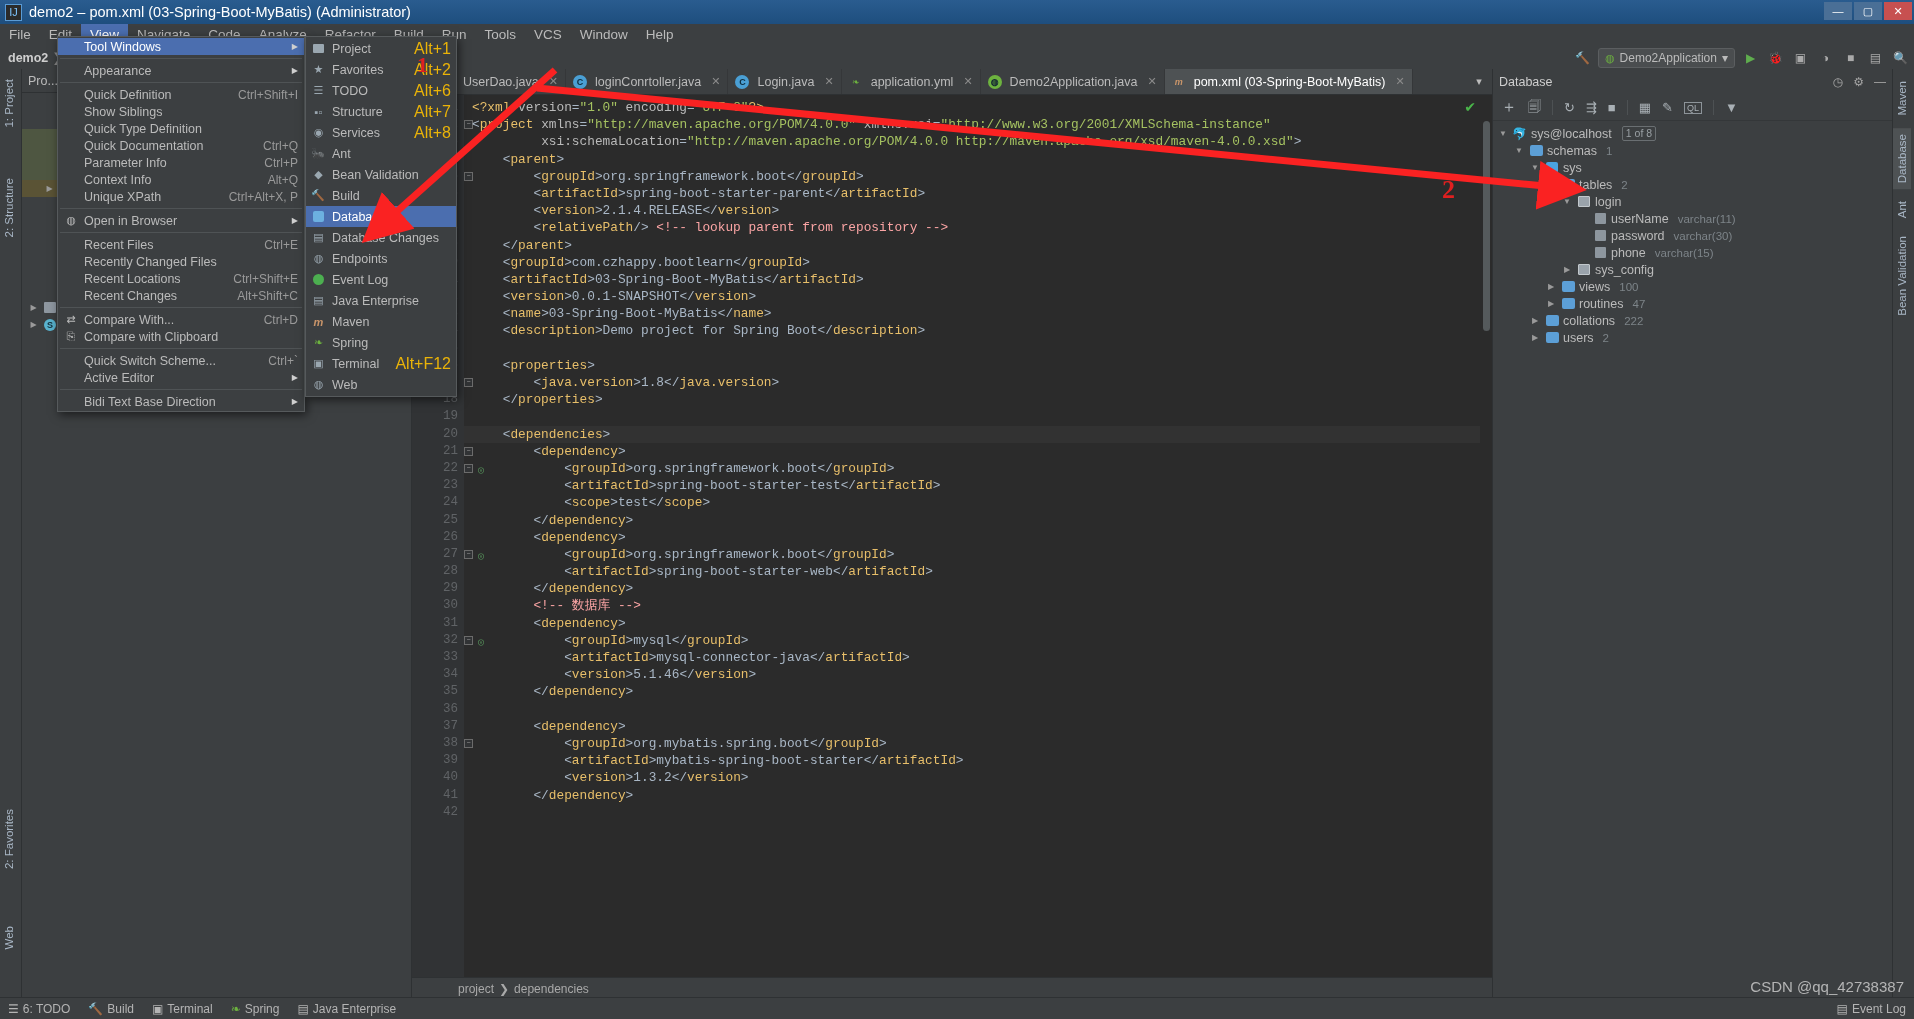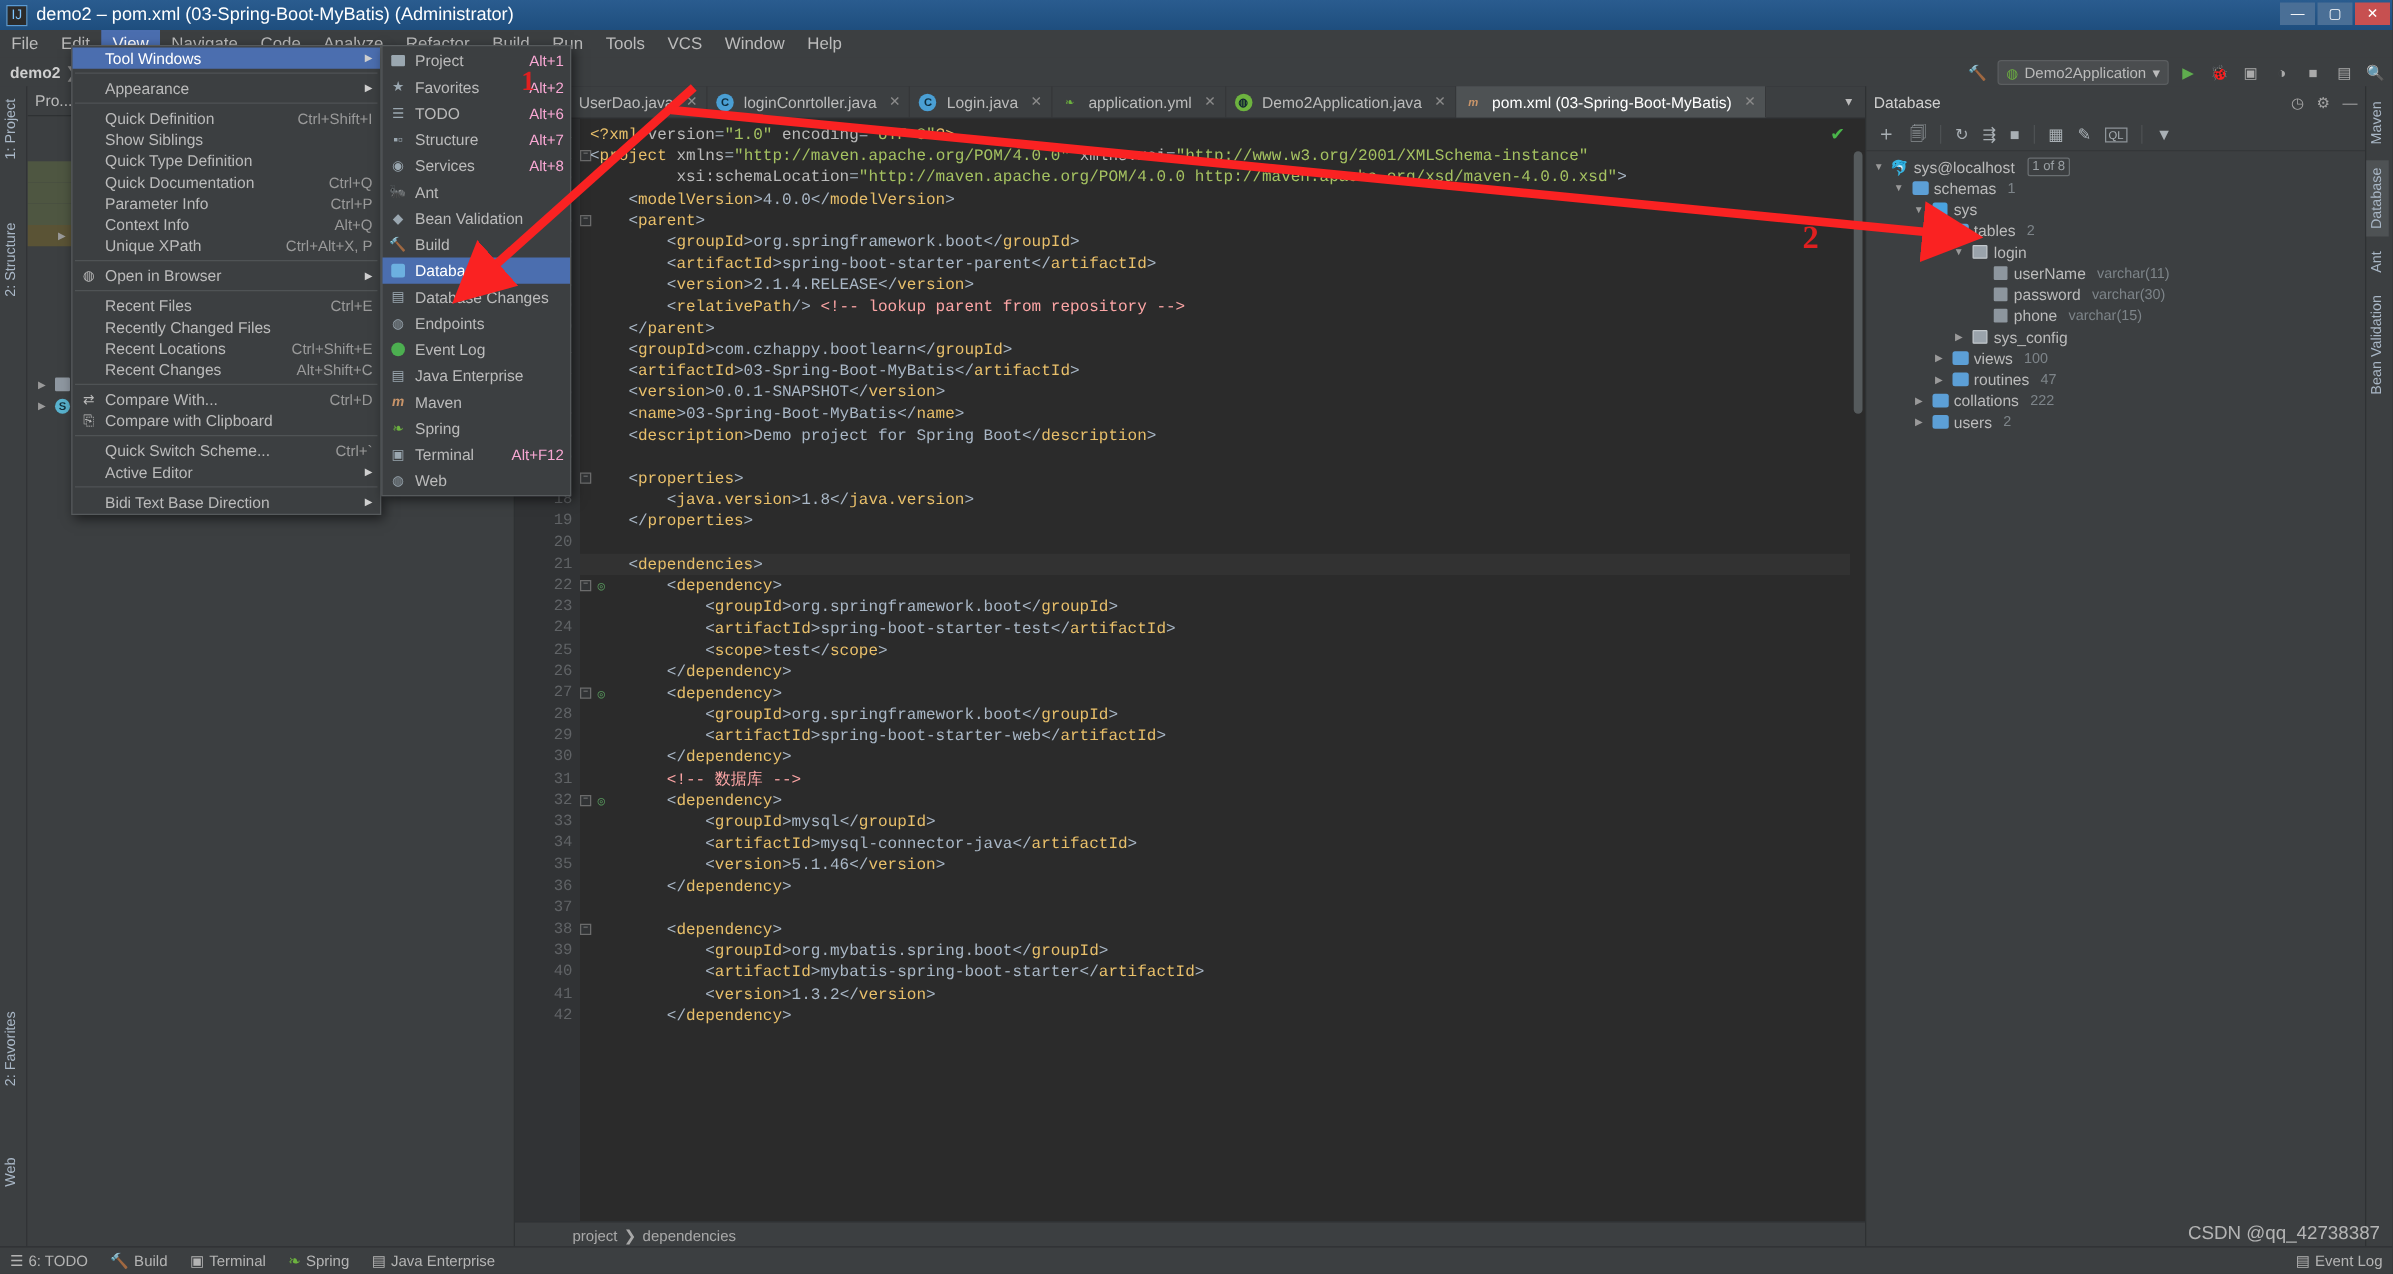--- a/index.html
+++ b/index.html
@@ -130,21 +130,21 @@
   .submenu {
     position:absolute; left:305px; top:36px; width:130px;
     background:#3c3f41; border:1px solid #565a5c;
     box-shadow: 2px 3px 9px rgba(0,0,0,.55);
     font-size:12.5px; color:#bbbbbb; padding:1px 0; z-index:61;
   }
   .sm-row { display:flex; align-items:center; height:21px; padding:0 5px; gap:6px; white-space:nowrap;}
   .sm-row.hl { background:#4b6eaf; color:#ffffff; }
   .sm-ico { width:15px; flex:0 0 15px; display:flex;align-items:center;justify-content:center; font-size:11px; color:#9aa7b0;}
   .sm-label { flex:1; }
-  .sm-key { color:#f9a8d4; font-size:12px;}
+  .sm-key { color:#eab308; font-size:16px;}
   .sm-row.hl .sm-key { color:#e6eefb; }
 
   
   .editor-wrap {
     position:absolute; left:412px; top:69px; width:1080px; height:930px;
     background:#2b2b2b;
   }
   .tabbar {
     height:26px; background:#3c3f41; display:flex; align-items:stretch;
     border-bottom:1px solid #2e3133; position:relative;
@@ -711,21 +711,20 @@
           <div class="gline">38<span class="fold">−</span></div>
           <div class="gline">39</div>
           <div class="gline">40</div>
           <div class="gline">41</div>
           <div class="gline">42</div>
         </div>
       <div class="code" id="code-lines">
           <div class="cline"><span class="pi">&lt;?xml </span><span class="attr">version</span><span class="brack">=</span><span class="attrval">"1.0"</span><span class="attr"> encoding</span><span class="brack">=</span><span class="attrval">"UTF-8"</span><span class="pi">?&gt;</span></div>
           <div class="cline"><span class="brack">&lt;</span><span class="tagname">project</span> <span class="attr">xmlns</span><span class="brack">=</span><span class="attrval">"http://maven.apache.org/POM/4.0.0"</span> <span class="attr">xmlns:xsi</span><span class="brack">=</span><span class="attrval">"http://www.w3.org/2001/XMLSchema-instance"</span></div>
           <div class="cline">         <span class="attr">xsi:schemaLocation</span><span class="brack">=</span><span class="attrval">"http://maven.apache.org/POM/4.0.0 http://maven.apache.org/xsd/maven-4.0.0.xsd"</span><span class="brack">&gt;</span></div>
-          <div class="cline">    <span class="brack">&lt;</span><span class="tagname">modelVersion</span><span class="brack">&gt;</span><span class="txt">4.0.0</span><span class="brack">&lt;/</span><span class="tagname">modelVersion</span><span class="brack">&gt;</span></div>
           <div class="cline">    <span class="brack">&lt;</span><span class="tagname">parent</span><span class="brack">&gt;</span></div>
           <div class="cline">        <span class="brack">&lt;</span><span class="tagname">groupId</span><span class="brack">&gt;</span><span class="txt">org.springframework.boot</span><span class="brack">&lt;/</span><span class="tagname">groupId</span><span class="brack">&gt;</span></div>
           <div class="cline">        <span class="brack">&lt;</span><span class="tagname">artifactId</span><span class="brack">&gt;</span><span class="txt">spring-boot-starter-parent</span><span class="brack">&lt;/</span><span class="tagname">artifactId</span><span class="brack">&gt;</span></div>
           <div class="cline">        <span class="brack">&lt;</span><span class="tagname">version</span><span class="brack">&gt;</span><span class="txt">2.1.4.RELEASE</span><span class="brack">&lt;/</span><span class="tagname">version</span><span class="brack">&gt;</span></div>
           <div class="cline">        <span class="brack">&lt;</span><span class="tagname">relativePath</span><span class="brack">/&gt;</span> <span class="cmt">&lt;!-- lookup parent from repository --&gt;</span></div>
           <div class="cline">    <span class="brack">&lt;/</span><span class="tagname">parent</span><span class="brack">&gt;</span></div>
           <div class="cline">    <span class="brack">&lt;</span><span class="tagname">groupId</span><span class="brack">&gt;</span><span class="txt">com.czhappy.bootlearn</span><span class="brack">&lt;/</span><span class="tagname">groupId</span><span class="brack">&gt;</span></div>
           <div class="cline">    <span class="brack">&lt;</span><span class="tagname">artifactId</span><span class="brack">&gt;</span><span class="txt">03-Spring-Boot-MyBatis</span><span class="brack">&lt;/</span><span class="tagname">artifactId</span><span class="brack">&gt;</span></div>
           <div class="cline">    <span class="brack">&lt;</span><span class="tagname">version</span><span class="brack">&gt;</span><span class="txt">0.0.1-SNAPSHOT</span><span class="brack">&lt;/</span><span class="tagname">version</span><span class="brack">&gt;</span></div>
           <div class="cline">    <span class="brack">&lt;</span><span class="tagname">name</span><span class="brack">&gt;</span><span class="txt">03-Spring-Boot-MyBatis</span><span class="brack">&lt;/</span><span class="tagname">name</span><span class="brack">&gt;</span></div>

